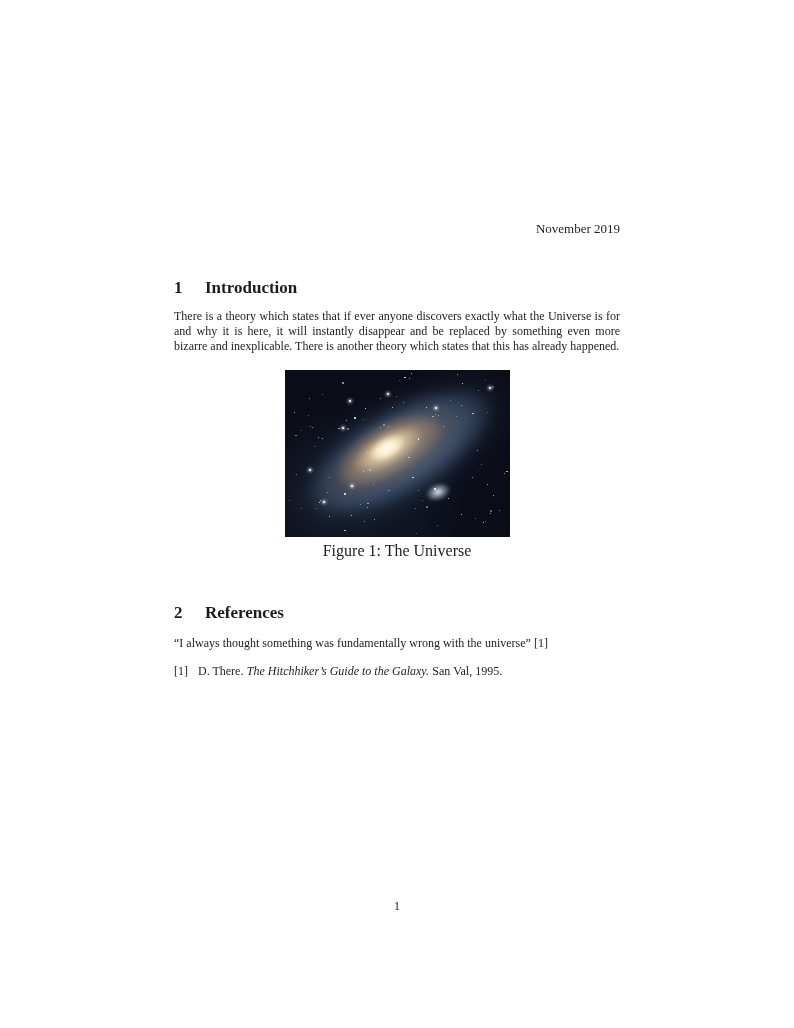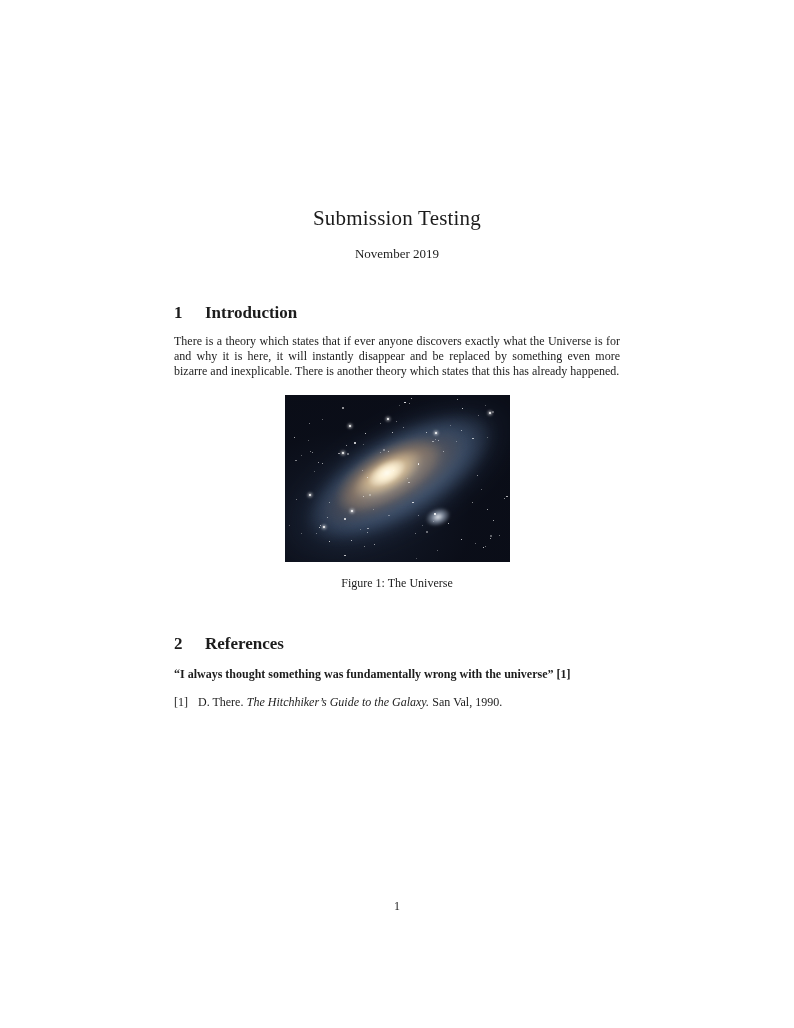--- a/index.html
+++ b/index.html
@@ -27,21 +27,21 @@
     text-align: center;
     letter-spacing: 0.2px;
   }
   .doc-author {
     font-size: 13px;
     text-align: center;
     margin-top: 24px;
   }
   .doc-date {
     font-size: 13px;
-    text-align: center;
+    text-align: right;
     margin-top: 15px;
   }
   .section-heading {
     font-size: 17px;
     font-weight: bold;
     display: flex;
     align-items: baseline;
   }
   .section-heading .sec-num { width: 31px; }
   .sec-1 { margin-top: 41px; }
@@ -49,21 +49,20 @@
   .body-par {
     font-size: 12px;
     line-height: 15.2px;
     text-align: justify;
     margin-top: 11px;
   }
   .quote-par {
     font-size: 12px;
     line-height: 15.2px;
     margin-top: 13px;
-    font-weight: bold;
   }
   .figure-block {
     margin-top: 15px;
     text-align: center;
   }
   .figure-image {
     position: relative;
     width: 225px; height: 167px;
     margin: 0 auto;
     background: #0a0d17;
@@ -106,22 +105,22 @@
   }
   .g-companion {
     left: 140px; top: 113px; width: 26px; height: 18px;
     background: radial-gradient(closest-side, rgba(242,246,252,0.95) 0%, rgba(190,205,226,0.55) 48%, transparent 100%);
     transform: rotate(-20deg);
     filter: blur(1px);
   }
   .star { position: absolute; border-radius: 50%; background: #ffffff; }
   .star.bright { box-shadow: 0 0 3px 1px rgba(255,255,255,0.75); }
   .figure-caption {
-    font-size: 12px;
-    margin-top: 14px;
+    font-size: 16px;
+    margin-top: 5px;
   }
   .references-heading {
     font-size: 17px;
     font-weight: bold;
     margin-top: 28px;
   }
   .ref-entry {
     display: flex;
     margin-top: 13px;
     font-size: 12px;
@@ -136,21 +135,20 @@
     text-align: center;
     font-size: 12px;
   }
 </style>
 </head>
 <body>
 
 <div class="page">
   <div class="content">
 
-    <h1 class="doc-title">Submission Testing</h1>
     <div class="doc-date">November 2019</div>
 
     <h2 class="section-heading sec-1">
       <span class="sec-num">1</span>
       <span class="sec-label">Introduction</span>
     </h2>
     <p class="body-par">There is a theory which states that if ever anyone discovers exactly what the Universe is for and why it is here, it will instantly disappear and be replaced by something even more bizarre and inexplicable.  There is another theory which states that this has already happened.</p>
 
     <div class="figure-block">
       <div class="figure-image">
@@ -271,19 +269,19 @@
     </div>
 
     <h2 class="section-heading sec-2">
       <span class="sec-num">2</span>
       <span class="sec-label">References</span>
     </h2>
     <p class="quote-par">“I always thought something was fundamentally wrong with the universe” [1]</p>
 
     <div class="ref-entry">
       <span class="ref-label">[1]</span>
-      <span class="ref-text"><span class="ref-authors">D. There.</span><span class="ref-title">The Hitchhiker’s Guide to the Galaxy.</span><span class="ref-publisher">San Val, 1990.</span></span>
+      <span class="ref-text"><span class="ref-authors">D. There.</span><span class="ref-title">The Hitchhiker’s Guide to the Galaxy.</span><span class="ref-publisher">San Val, 1995.</span></span>
     </div>
 
   </div>
 
   <div class="page-number">1</div>
 </div>
 
 </body></html>

